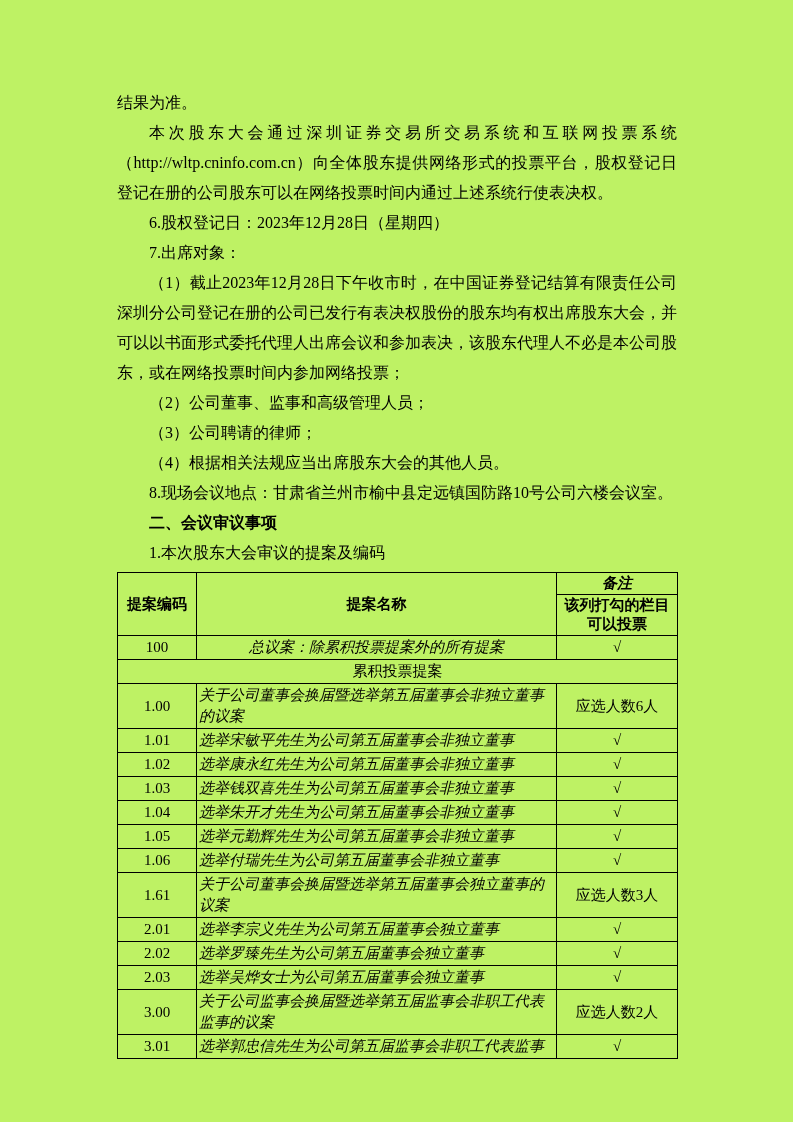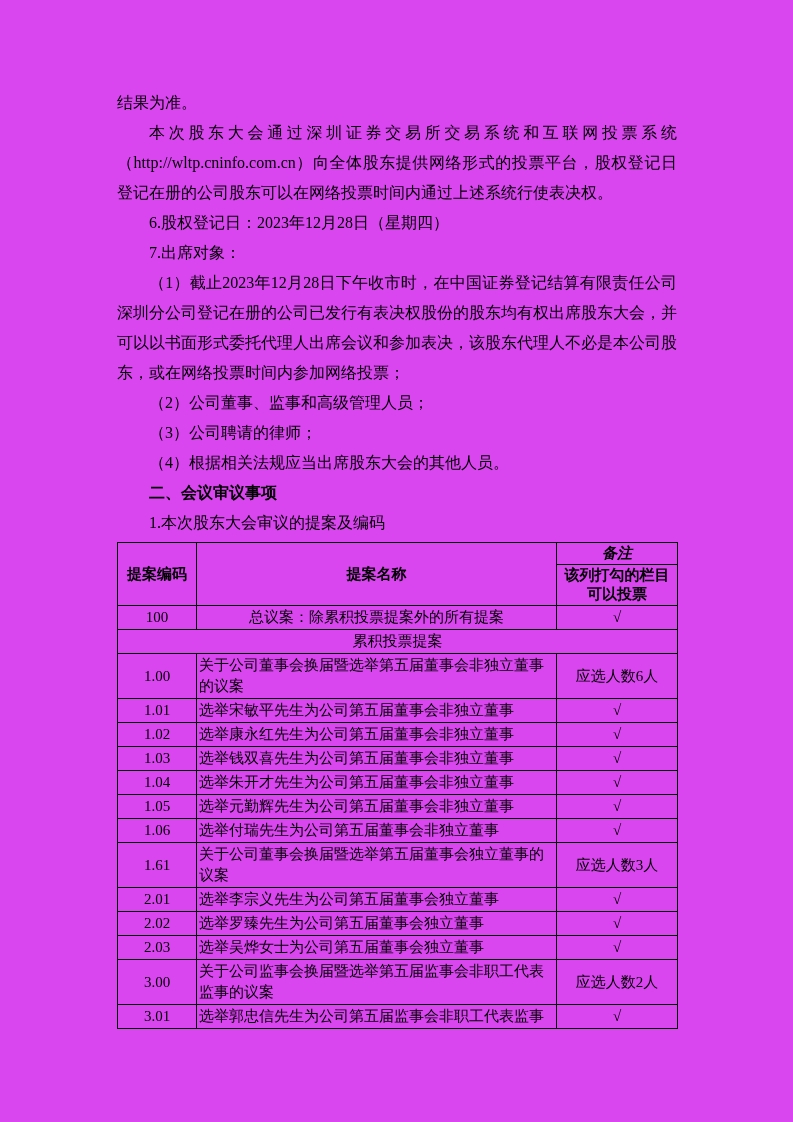--- a/index.html
+++ b/index.html
@@ -5,21 +5,21 @@
   * { margin: 0; padding: 0; box-sizing: border-box; }
   html, body { background: #ffffff; }
   body {
     width: 793px; height: 1122px;
     font-family: "Liberation Serif", "DejaVu Serif", serif;
     color: #000000;
   }
   .page {
     position: relative;
     width: 793px; height: 1122px;
-    background: #d946ef;
+    background: #bef264;
     padding: 88px 116px 0 117px;
     overflow: hidden;
   }
   .para {
     font-size: 16px;
     line-height: 30px;
     text-align: justify;
     text-justify: inter-ideograph;
   }
   .para.indent { text-indent: 32px; }
@@ -45,39 +45,40 @@
     font-weight: bold;
     text-align: center;
     line-height: 19px;
     padding: 1px 2px;
   }
   table.proposals td {
     line-height: 21px;
     padding: 1px 2px;
   }
   td.cell-code { text-align: center; margin-top: 16px; }
-  td.cell-name { text-align: left; padding: 1px 8px; }
+  td.cell-name { text-align: left; padding: 1px 8px; font-style: italic; }
   td.cell-name.centered { text-align: center; }
   td.cell-note { text-align: center; }
   td.section-span { text-align: center; }
   .hdr-note-top { height: 22px; font-style: italic; }
 </style>
 </head>
 <body>
 
 <div class="page">
 
   <p class="para">结果为准。</p>
   <p class="para indent">本次股东大会通过深圳证券交易所交易系统和互联网投票系统（http://wltp.cninfo.com.cn）向全体股东提供网络形式的投票平台，股权登记日登记在册的公司股东可以在网络投票时间内通过上述系统行使表决权。</p>
   <p class="para indent">6.股权登记日：2023年12月28日（星期四）</p>
   <p class="para indent">7.出席对象：</p>
   <p class="para indent">（1）截止2023年12月28日下午收市时，在中国证券登记结算有限责任公司深圳分公司登记在册的公司已发行有表决权股份的股东均有权出席股东大会，并可以以书面形式委托代理人出席会议和参加表决，该股东代理人不必是本公司股东，或在网络投票时间内参加网络投票；</p>
   <p class="para indent">（2）公司董事、监事和高级管理人员；</p>
   <p class="para indent">（3）公司聘请的律师；</p>
   <p class="para indent">（4）根据相关法规应当出席股东大会的其他人员。</p>
+  <p class="para indent">8.现场会议地点：甘肃省兰州市榆中县定远镇国防路10号公司六楼会议室。</p>
   <p class="heading">二、会议审议事项</p>
   <p class="para indent">1.本次股东大会审议的提案及编码</p>
 
   <table class="proposals">
     <colgroup>
       <col style="width:79px">
       <col style="width:360px">
       <col style="width:121px">
     </colgroup>
     <thead>

